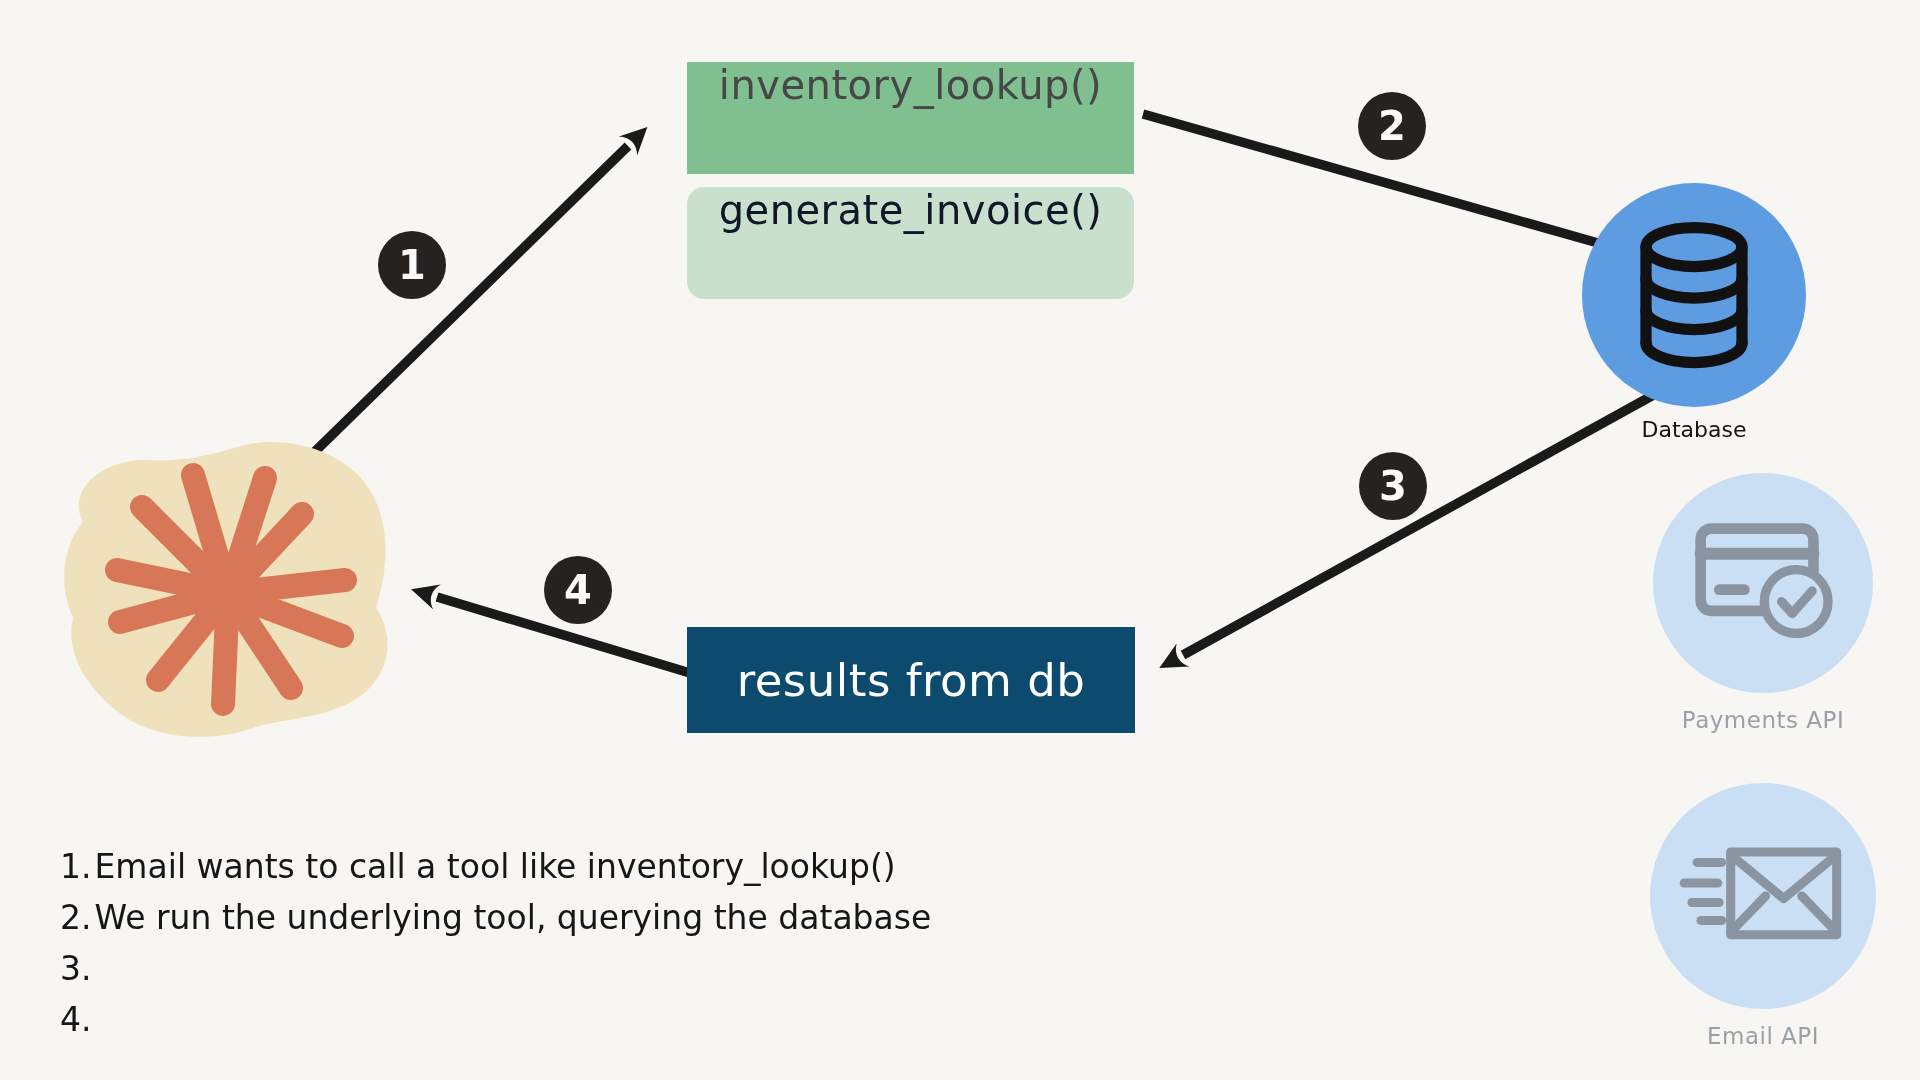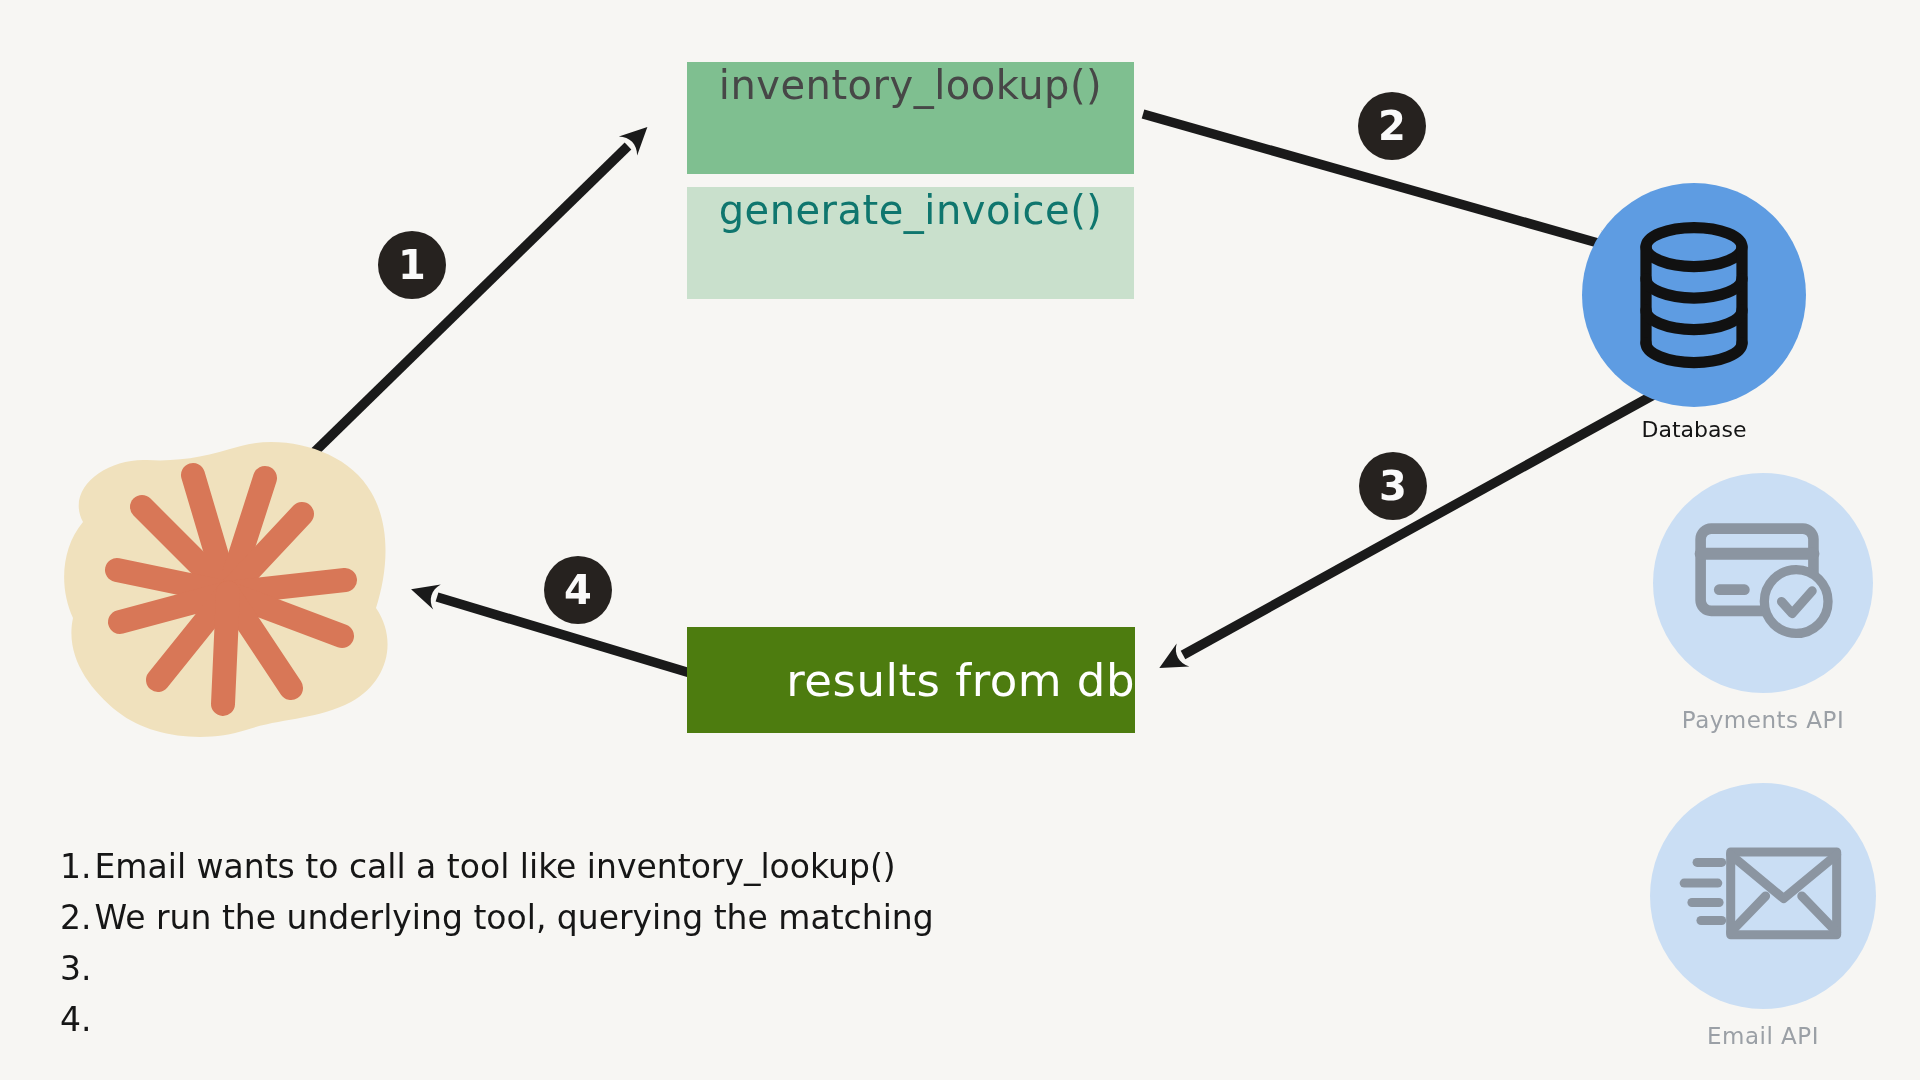--- a/index.html
+++ b/index.html
@@ -17,29 +17,29 @@
   
   .claude{position:absolute;left:45px;top:430px;width:392px;height:332px;}
 
   
   .tool-box{
     position:absolute;left:687px;width:447px;height:112px;
     display:flex;align-items:flex-start;justify-content:center;
     font-size:40px;letter-spacing:.5px;
   }
   .tool-active{background:#7fbf90;color:#474747;top:62px;}
-  .tool-muted{background:#c9e0cc;color:#0f766e;}
+  .tool-muted{background:#c9e0cc;color:#0f172a;border-radius:17px;}
   .tool-2{top:187px;}
   .tool-3{top:312px;}
 
   
   .result-box{
     position:absolute;left:687px;top:627px;width:448px;height:106px;
-    background:#4d7c0f;color:#ffffff;
-    display:flex;align-items:center;justify-content:flex-end;
+    background:#0c4a6e;color:#ffffff;
+    display:flex;align-items:center;justify-content:center;
     font-size:45px;letter-spacing:.5px;
   }
 
   
   .badge{
     position:absolute;width:68px;height:68px;border-radius:50%;
     background:#26221f;color:#fafafa;
     display:flex;align-items:center;justify-content:center;
     font-size:40px;font-weight:600;
   }
@@ -174,21 +174,21 @@
     <div class="svc-label-gray">Email API</div>
   </div>
 
   <div class="steps">
     <div class="step">
       <span class="num">1.</span>
       <span>Email wants to call a tool like inventory_lookup()</span>
     </div>
     <div class="step">
       <span class="num">2.</span>
-      <span>We run the underlying tool, querying the matching</span>
+      <span>We run the underlying tool, querying the database</span>
     </div>
     <div class="step">
       <span class="num">3.</span>
     </div>
     <div class="step">
       <span class="num">4.</span>
     </div>
   </div>
 
 </div>

